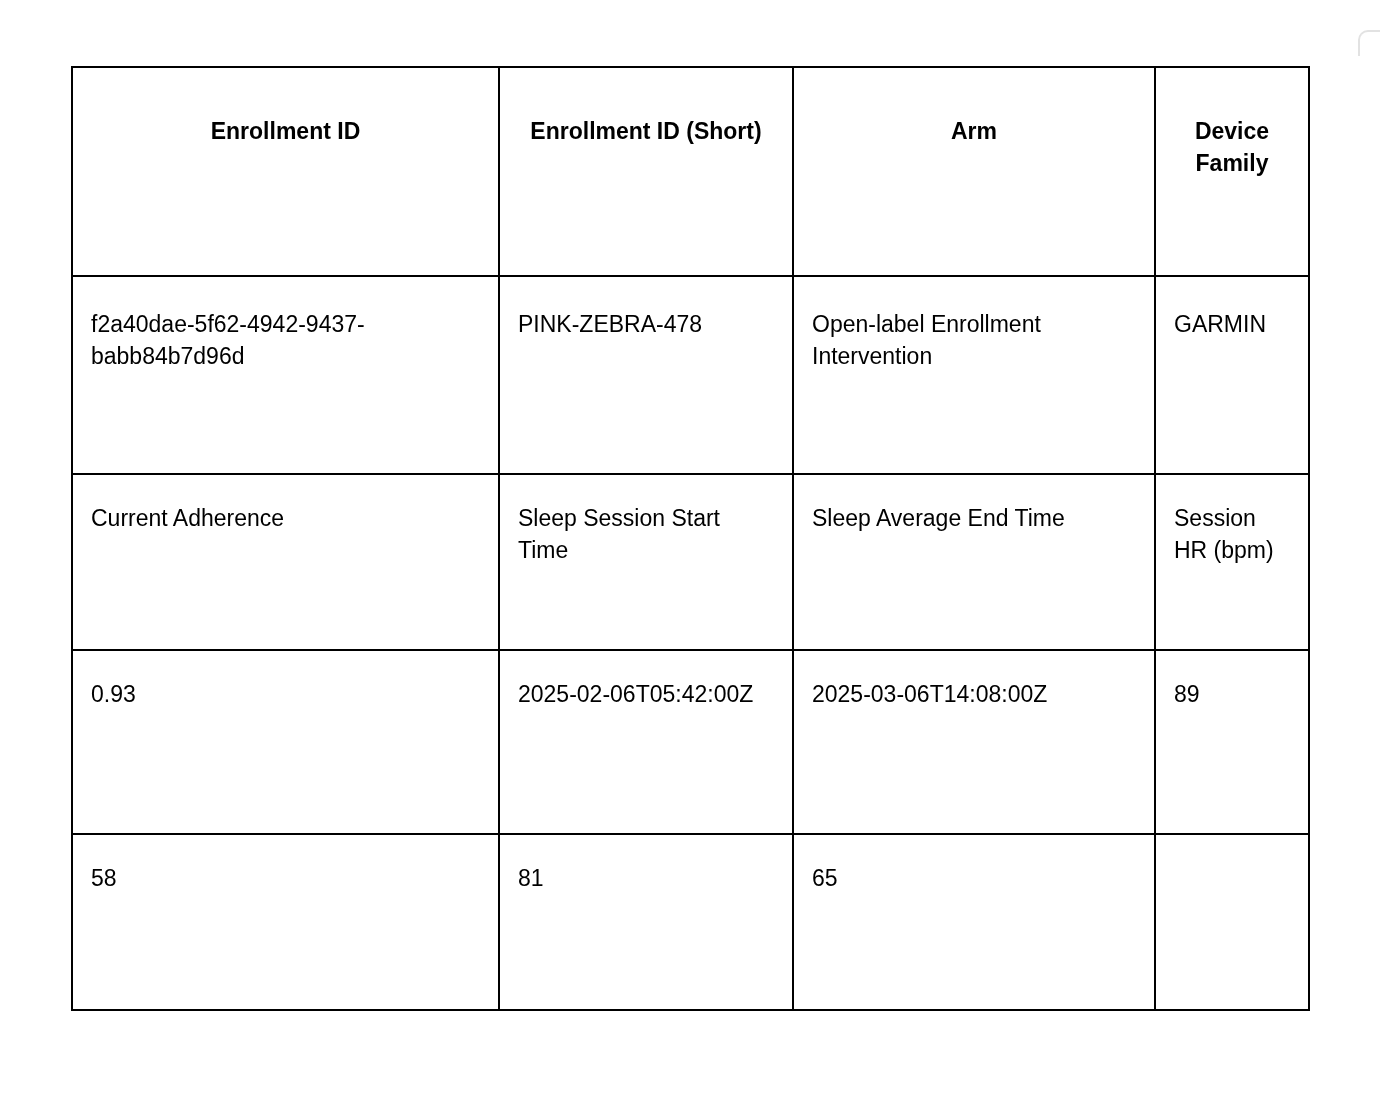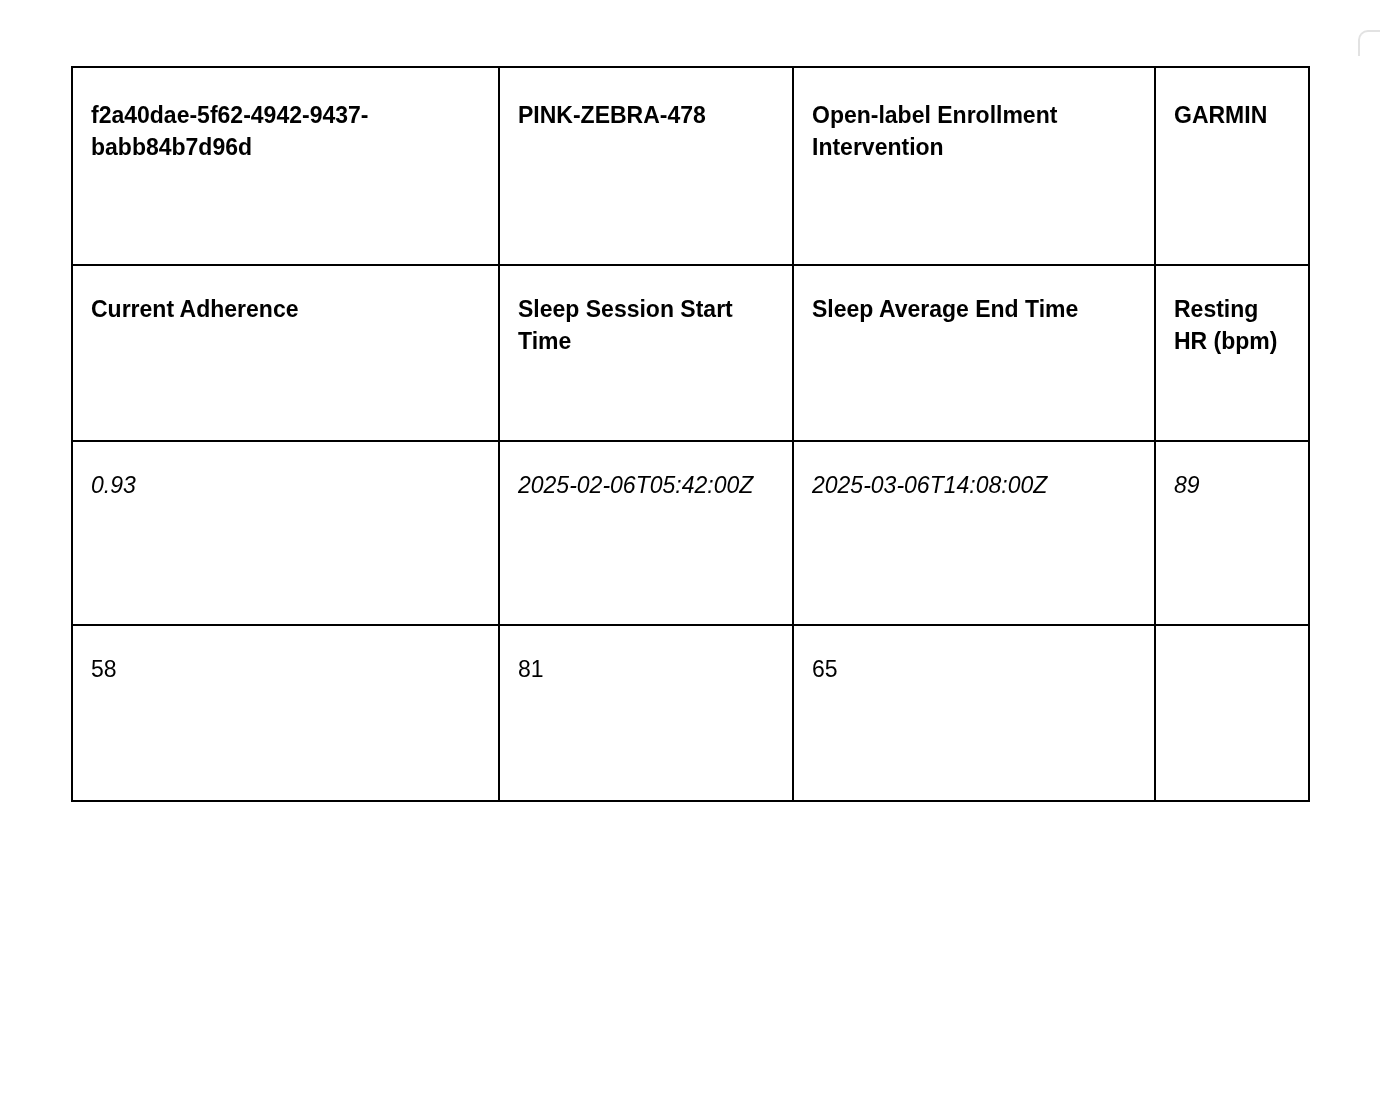--- a/index.html
+++ b/index.html
@@ -62,70 +62,74 @@
 
   
   tr.header-row td {
     text-align: center;
     font-weight: bold;
     height: 145px;
     padding-top: 48px;
   }
   
   tr.label-row td {
-    font-weight: bold;
+    font-weight: normal;
     height: 132px;
     padding-top: 28px;
     margin-left: 36px;
   }
   
   tr.value-row td {
     font-weight: normal;
     height: 132px;
     padding-top: 28px;
   }
   tr.value-row.first-value td {
     height: 150px;
     padding-top: 32px;
-    font-weight: bold;
   }
   tr.value-row.tall td {
     height: 140px;
-    font-style: italic;
   }
   td.empty-cell { }
 </style>
 </head>
 <body>
 
 <div class="page">
   <div class="corner-artifact"></div>
 
   <div class="table-wrap">
     <table class="data-table">
       <colgroup>
         <col class="c1">
           <col class="c2">
           <col class="c3">
           <col class="c4">
       </colgroup>
       <tbody>
+        <tr class="header-row">
+          <td>Enrollment ID</td>
+          <td>Enrollment ID (Short)</td>
+          <td>Arm</td>
+          <td>Device Family</td>
+        </tr>
 
         <tr class="value-row first-value">
           <td>f2a40dae-5f62-4942-9437-babb84b7d96d</td>
           <td>PINK-ZEBRA-478</td>
           <td>Open-label Enrollment Intervention</td>
           <td>GARMIN</td>
         </tr>
 
         <tr class="label-row">
           <td>Current Adherence</td>
           <td>Sleep Session Start Time</td>
           <td>Sleep Average End Time</td>
-          <td>Resting HR (bpm)</td>
+          <td>Session HR (bpm)</td>
         </tr>
 
         <tr class="value-row tall">
           <td>0.93</td>
           <td>2025-02-06T05:42:00Z</td>
           <td>2025-03-06T14:08:00Z</td>
           <td>89</td>
         </tr>
 
 

